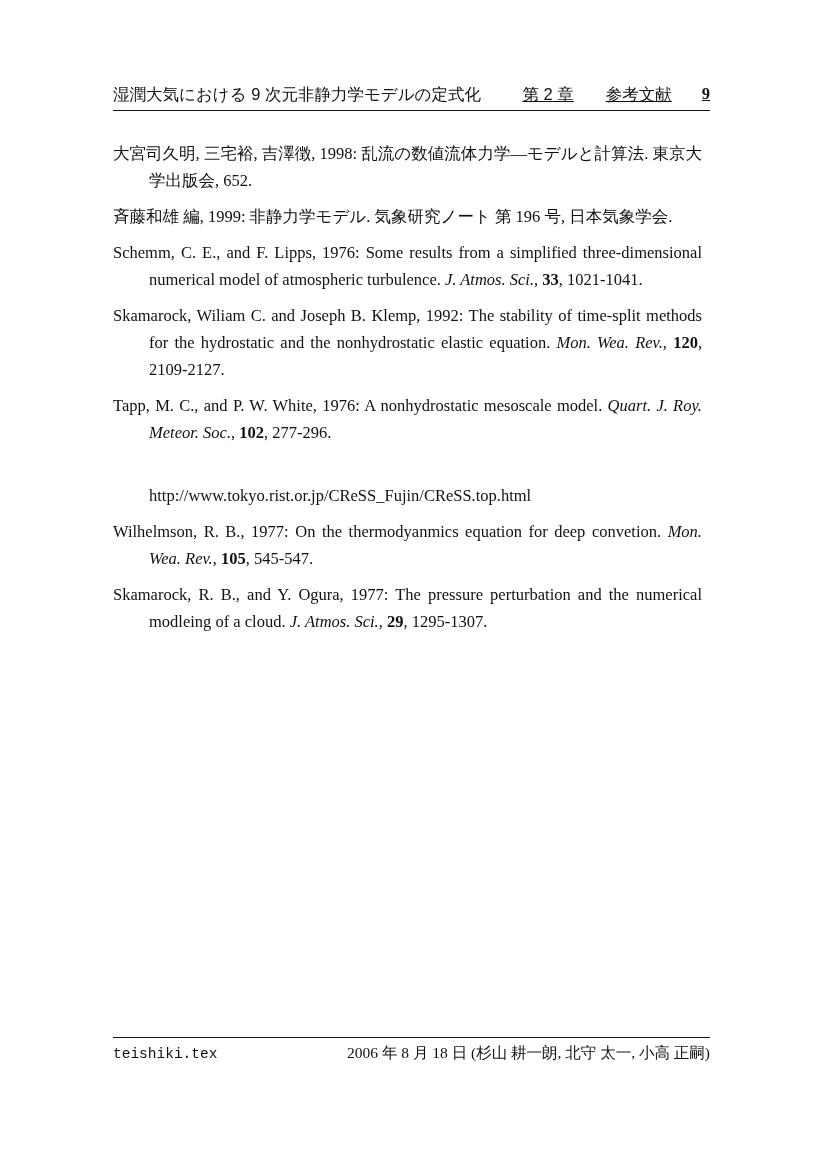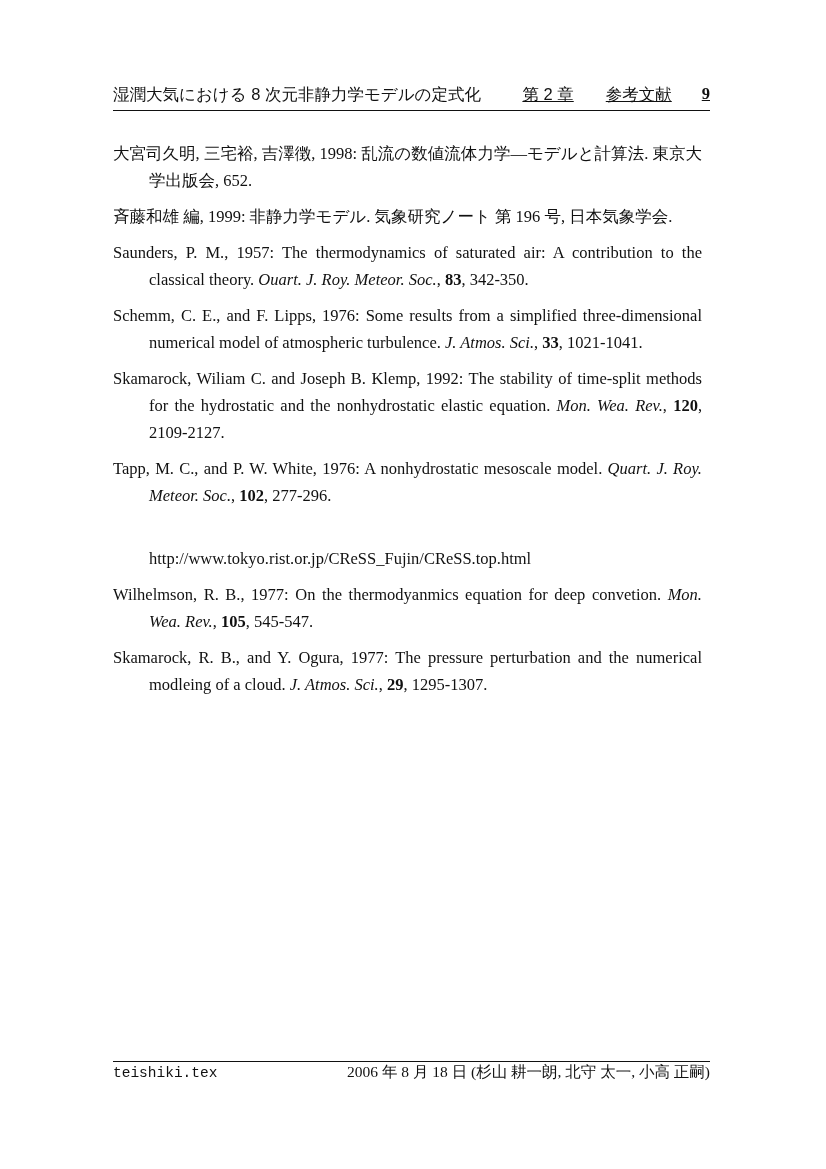--- a/index.html
+++ b/index.html
@@ -66,22 +66,23 @@
   }
   .seg-n { font-style: normal; }
   .seg-i { font-style: italic; }
   .seg-b { font-weight: bold; }
   .seg-u { font-style: normal; }
   
   .footer {
     position: absolute;
     left: 113px;
     width: 597px;
-    top: 1061px;
+    top: 1037px;
     border-top: 1.5px solid #111111;
+    padding-top: 5px;
   }
   .footer-line {
     display: flex;
     justify-content: space-between;
     align-items: baseline;
     font-size: 15.5px;
     line-height: 20px;
     white-space: nowrap;
   }
   .footer-file {
@@ -93,34 +94,33 @@
     margin-left: 27px;
   }
 </style>
 </head>
 <body>
 
 <div class="page">
 
   <div class="header">
     <div class="header-line">
-      <span class="header-title">湿潤大気における 8 次元非静力学モデルの定式化</span>
+      <span class="header-title">湿潤大気における 9 次元非静力学モデルの定式化</span>
       <span class="header-right">
         <span class="header-chapter">第 2 章</span>
         <span class="header-section">参考文献</span>
         <span class="header-pageno">9</span>
       </span>
     </div>
     <hr class="header-rule">
   </div>
 
   <div class="refs" id="reference-list">
       <p class="ref"><span class="seg-n">大宮司久明, 三宅裕, 吉澤徴, 1998: 乱流の数値流体力学—モデルと計算法. 東京大学出版会, 652.</span></p>
       <p class="ref"><span class="seg-n">斉藤和雄 編, 1999: 非静力学モデル. 気象研究ノート 第 196 号, 日本気象学会.</span></p>
-      <p class="ref"><span class="seg-n">Saunders, P. M., 1957: The thermodynamics of saturated air: A contribution to the classical theory. </span><span class="seg-i">Ouart. J. Roy. Meteor. Soc.</span><span class="seg-n">, </span><span class="seg-b">83</span><span class="seg-n">, 342-350.</span></p>
       <p class="ref"><span class="seg-n">Schemm, C. E., and F. Lipps, 1976: Some results from a simplified three-dimensional numerical model of atmospheric turbulence. </span><span class="seg-i">J. Atmos. Sci.</span><span class="seg-n">, </span><span class="seg-b">33</span><span class="seg-n">, 1021-1041.</span></p>
       <p class="ref"><span class="seg-n">Skamarock, Wiliam C. and Joseph B. Klemp, 1992: The stability of time-split methods for the hydrostatic and the nonhydrostatic elastic equation. </span><span class="seg-i">Mon. Wea. Rev.</span><span class="seg-n">, </span><span class="seg-b">120</span><span class="seg-n">, 2109-2127.</span></p>
       <p class="ref"><span class="seg-n">Tapp, M. C., and P. W. White, 1976: A nonhydrostatic mesoscale model. </span><span class="seg-i">Quart. J. Roy. Meteor. Soc.</span><span class="seg-n">, </span><span class="seg-b">102</span><span class="seg-n">, 277-296.</span></p>
       <p class="ref"><br><span class="seg-u">http://www.tokyo.rist.or.jp/CReSS_Fujin/CReSS.top.html</span></p>
       <p class="ref"><span class="seg-n">Wilhelmson, R. B., 1977: On the thermodyanmics equation for deep convetion. </span><span class="seg-i">Mon. Wea. Rev.</span><span class="seg-n">, </span><span class="seg-b">105</span><span class="seg-n">, 545-547.</span></p>
       <p class="ref"><span class="seg-n">Skamarock, R. B., and Y. Ogura, 1977: The pressure perturbation and the numerical modleing of a cloud. </span><span class="seg-i">J. Atmos. Sci.</span><span class="seg-n">, </span><span class="seg-b">29</span><span class="seg-n">, 1295-1307.</span></p>
     </div>
 
   <div class="footer">
     <div class="footer-line">

